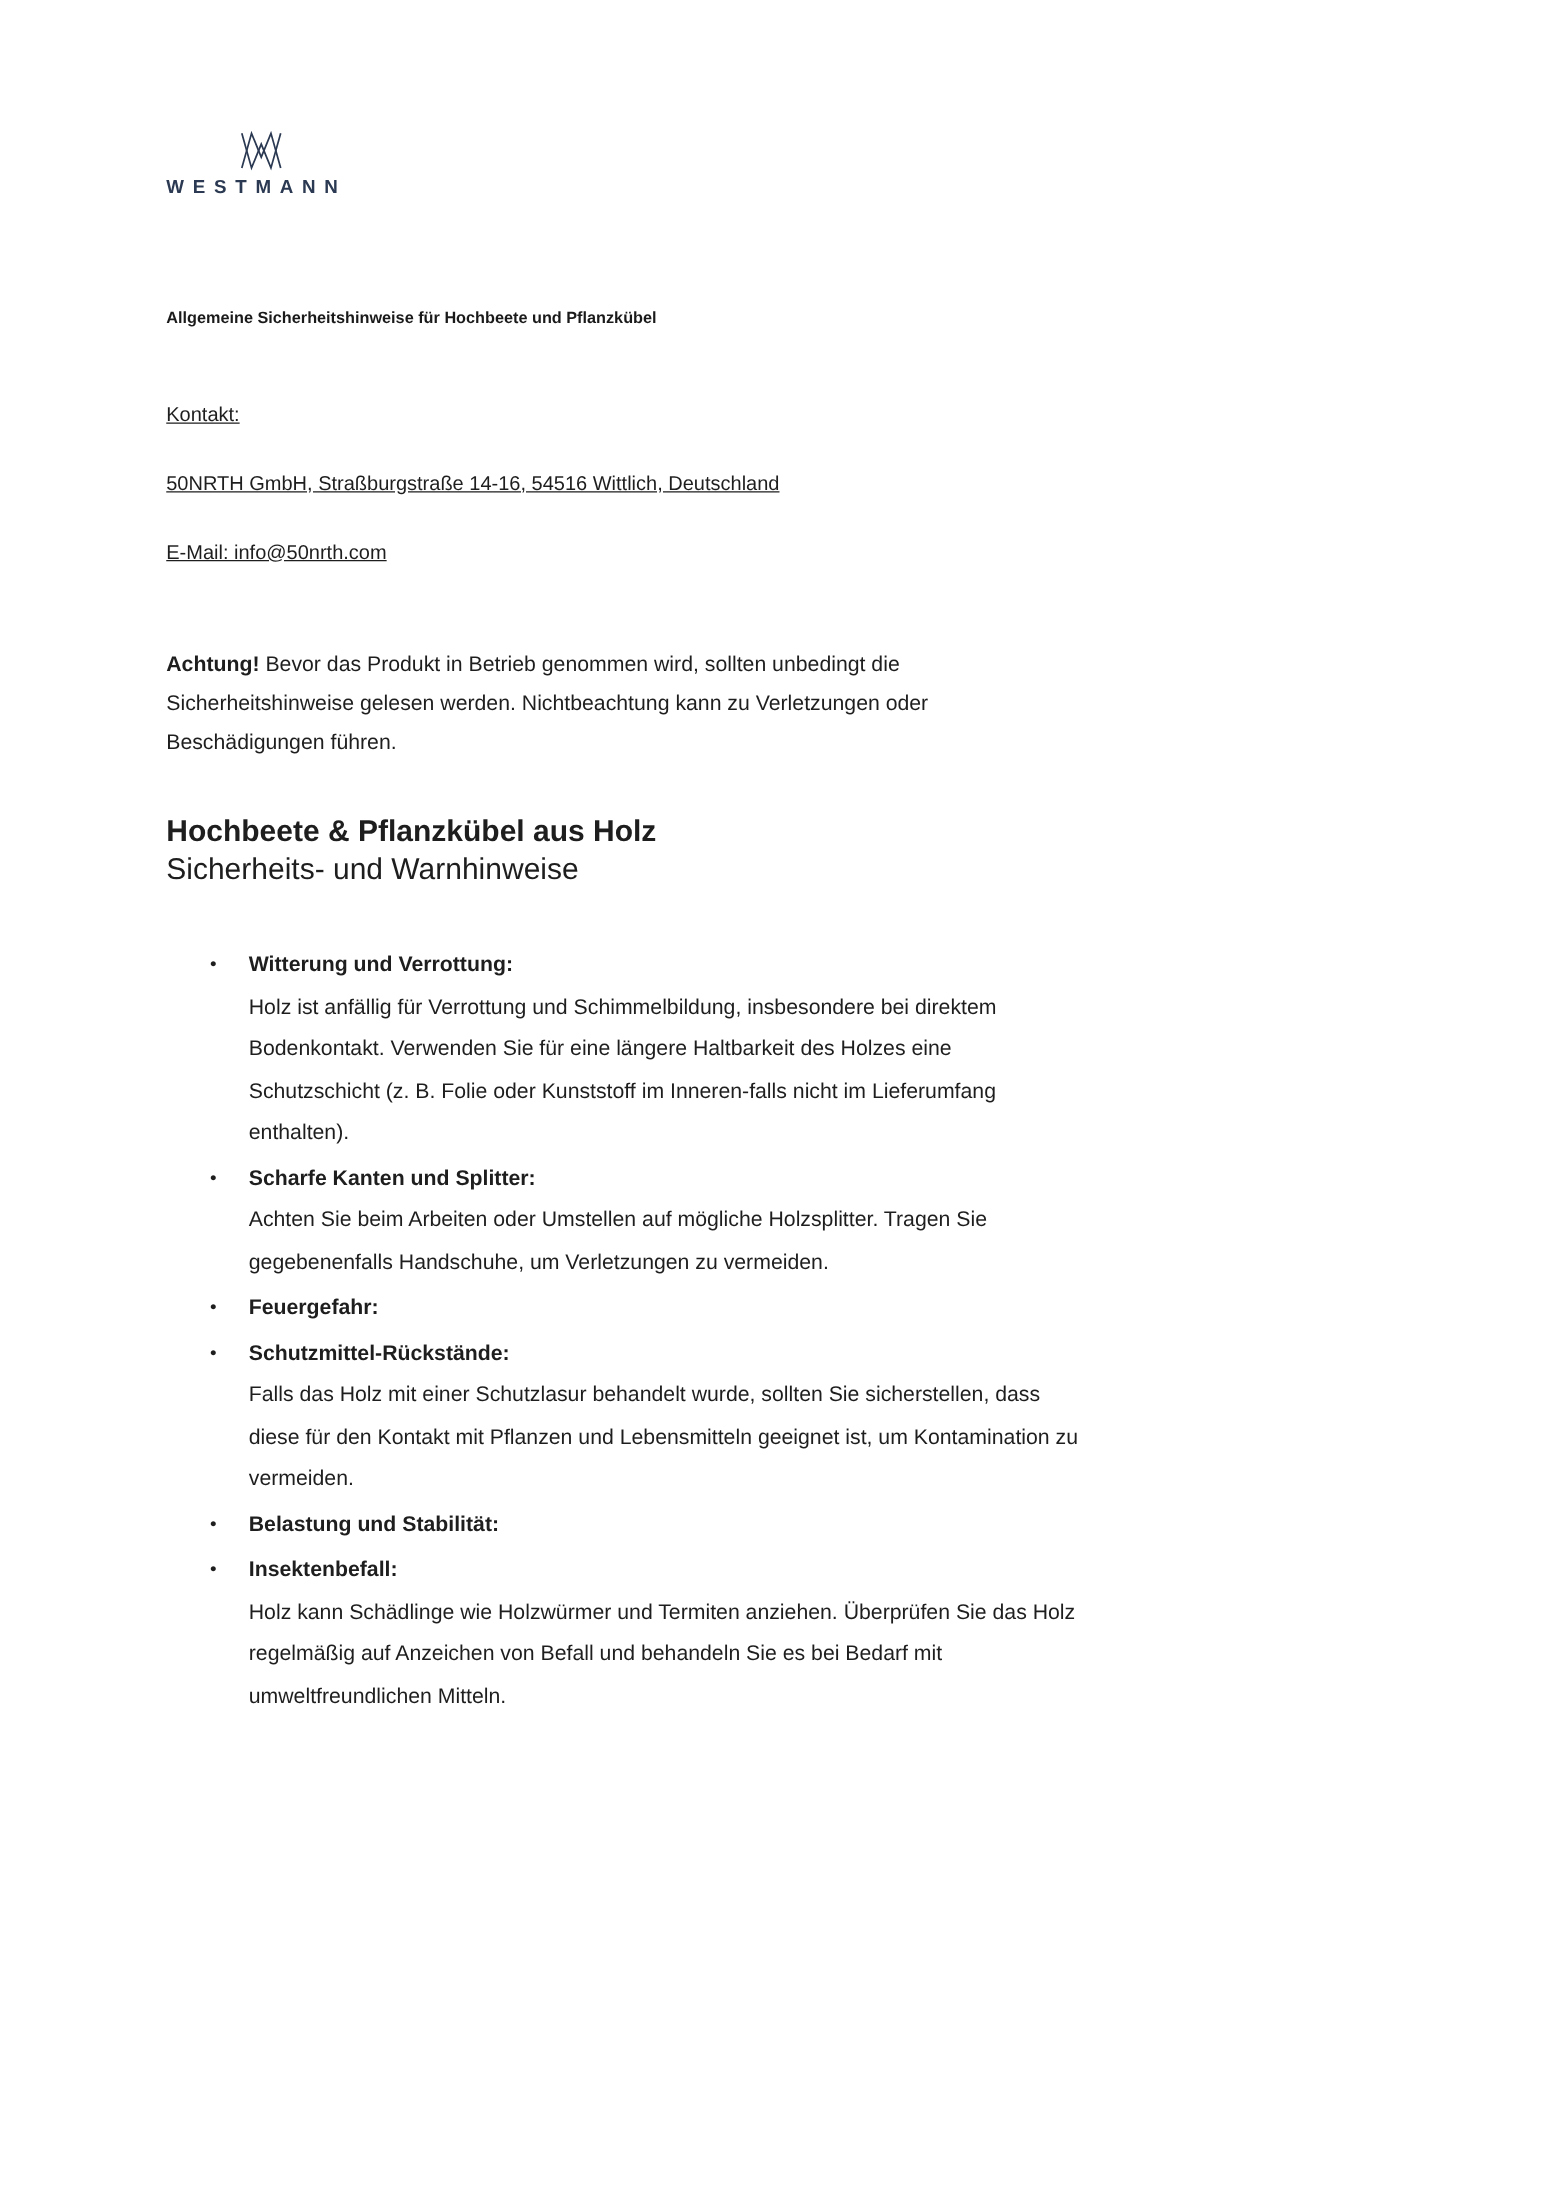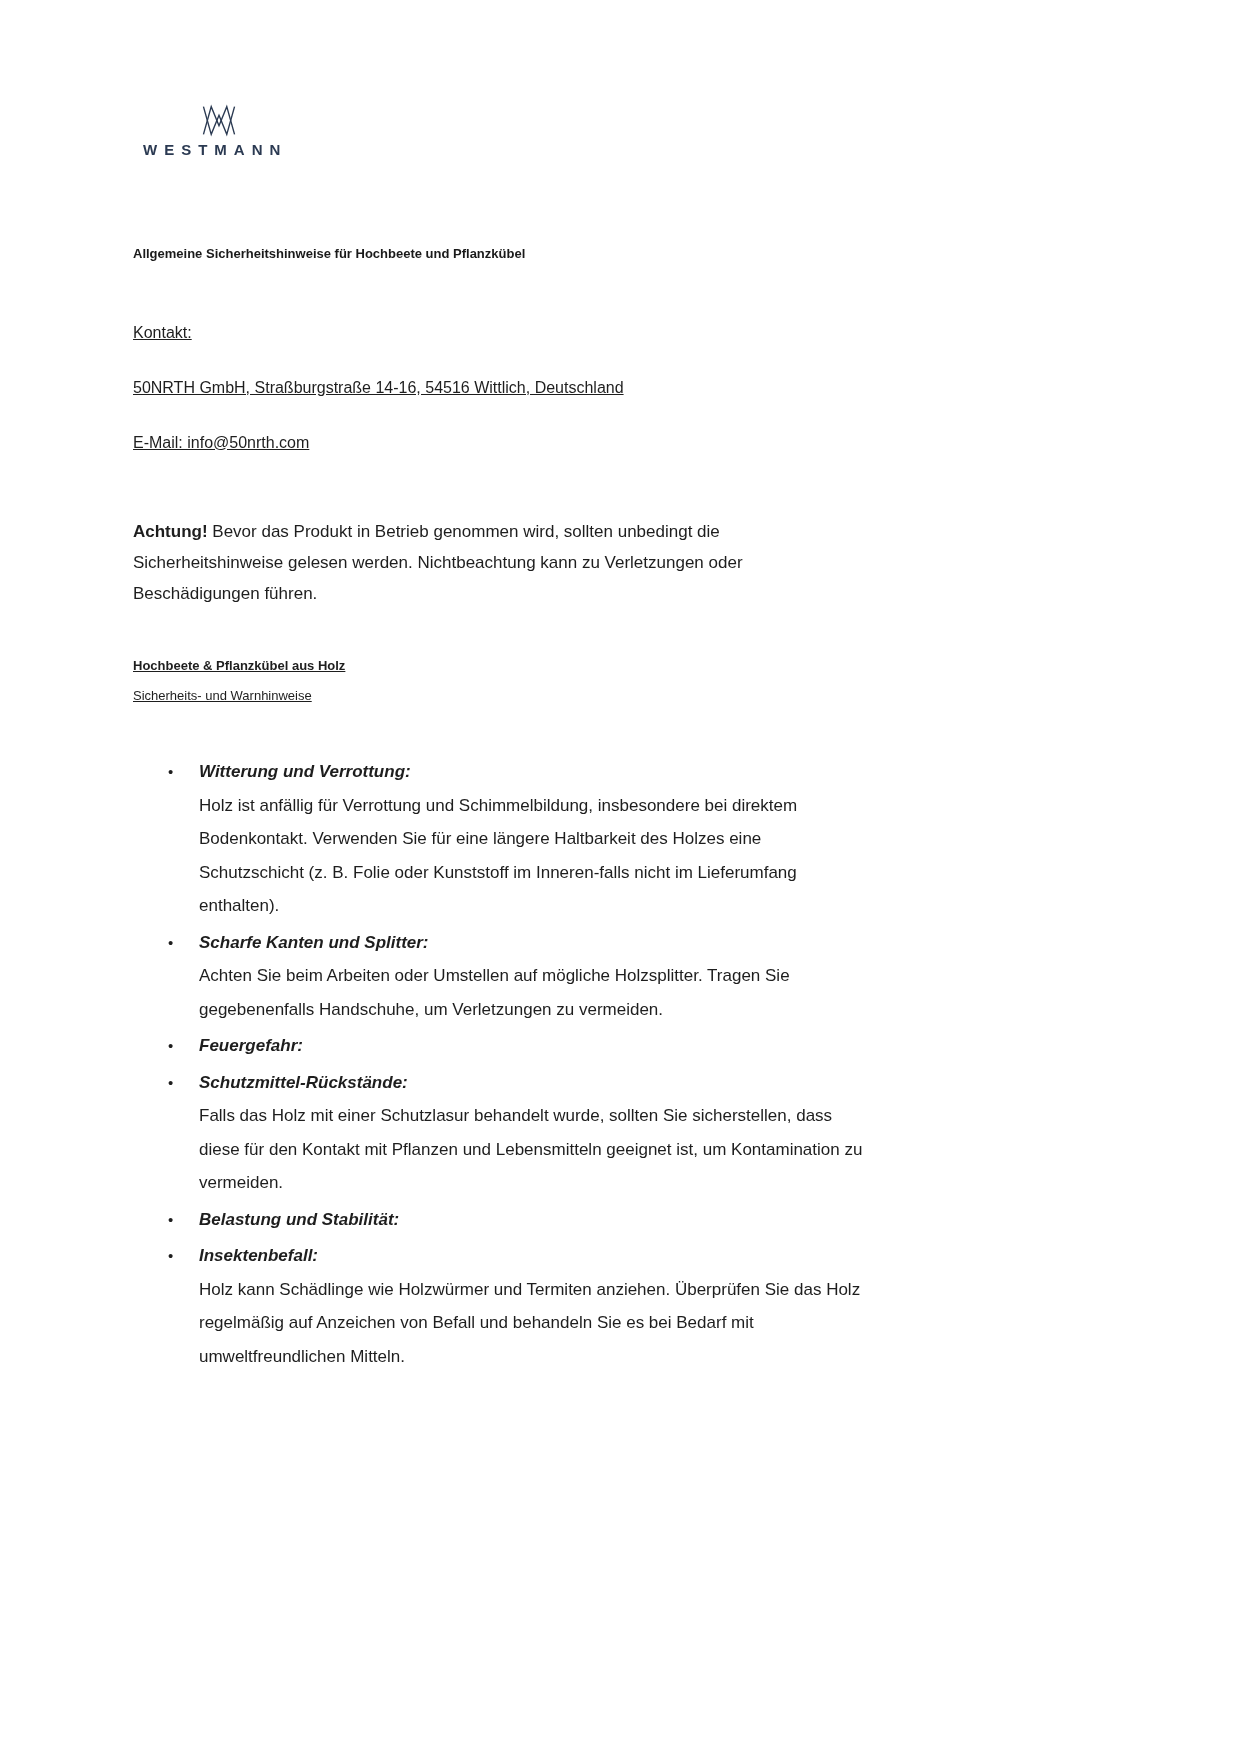--- a/index.html
+++ b/index.html
@@ -10,21 +10,21 @@
     position: relative;
     width: 1240px;
     height: 1754px;
     margin: 0 auto;
     background: #ffffff;
     padding: 103px 140px 60px 133px;
     overflow: hidden;
   }
 
   
-  .logo-block { width: 152px; margin-left: 10px; }
+  .logo-block { width: 152px; }
   .logo-mark { display: block; margin: 0 auto 3px auto; }
   .wordmark {
     font-size: 15px;
     font-weight: bold;
     letter-spacing: 7px;
     color: #2b3a52;
     white-space: nowrap;
   }
 
   
@@ -48,21 +48,21 @@
   .para {
     font-size: 17px;
     line-height: 31px;
     white-space: pre-line;
   }
   .intro   { margin-top: 58px; }
   .warning { margin-top: 60px; }
   .bold-inline { font-weight: bold; }
 
   
-  .section-head { margin-top: 42px; font-size: 13px; line-height: 30px; text-decoration: underline; }
+  .section-head { margin-top: 42px; font-size: 24px; line-height: 30px; }
   .section-head .head { font-weight: bold; }
 
   
   .safety-list {
     list-style: none;
     margin-top: 44px;
   }
   .safety-list li {
     display: flex;
     align-items: flex-start;
@@ -70,21 +70,21 @@
     font-size: 17px;
     line-height: 33.5px;
   }
   .bullet-marker {
     flex: 0 0 31px;
     padding-left: 35px;
     box-sizing: content-box;
     font-size: 15px;
   }
   .bullet-content { flex: 1; }
-  .bullet-title { display: block; font-weight: bold; font-style: italic; }
+  .bullet-title { display: block; font-weight: bold; }
   .bullet-body  { display: block; white-space: pre-line; }
 </style>
 </head>
 <body>
 
 <div class="page">
 
   <div class="logo-block">
     <svg class="logo-mark" width="38" height="35" viewBox="0 0 44 38" fill="none" stroke="#2b3a52" stroke-width="1.6" stroke-linejoin="miter" stroke-linecap="butt">
       <path d="M4 3 L13 35 L22 13 L31 35 L40 3"></path>

